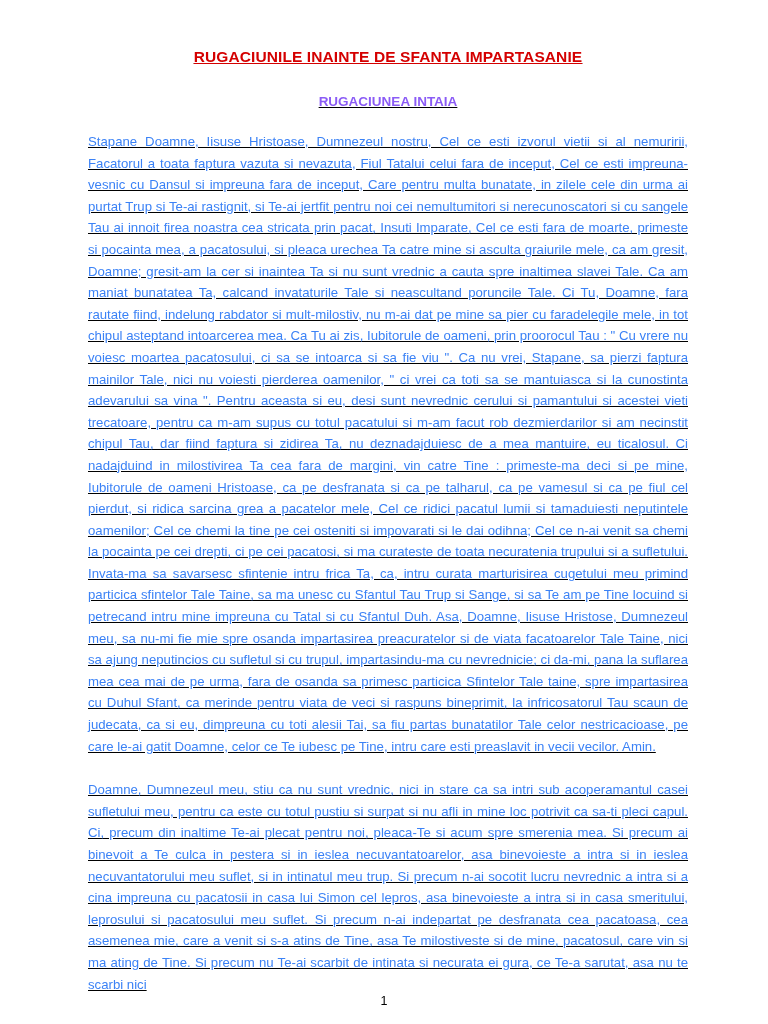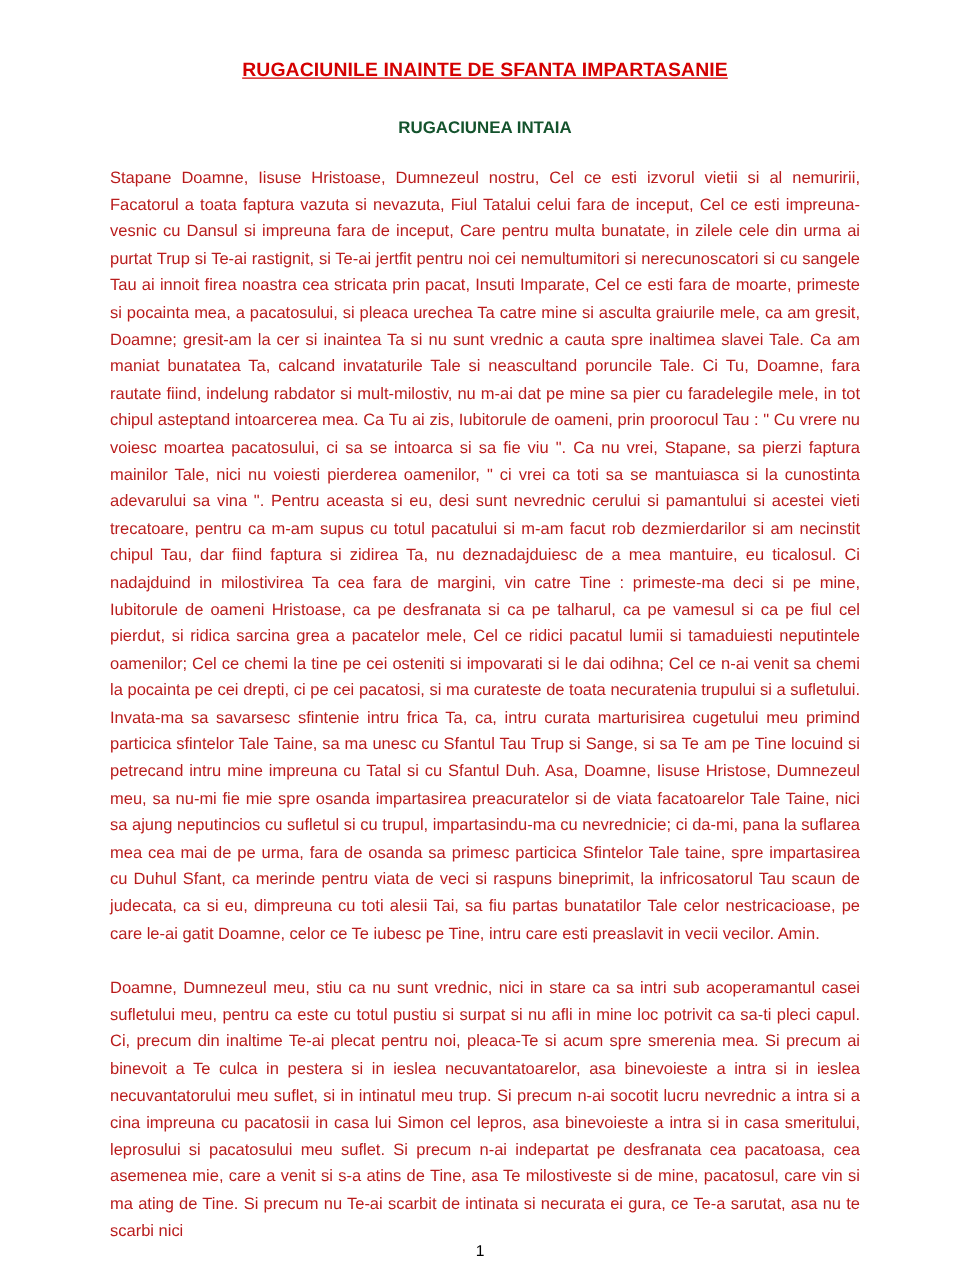--- a/index.html
+++ b/index.html
@@ -14,47 +14,48 @@
     color: #000000;
     overflow: hidden;
     position: relative;
   }
   .page {
     width: 768px;
     height: 1024px;
     box-sizing: border-box;
     padding: 40px 80px 0 88px;
     position: relative;
+    text-decoration: underline;
   }
   .doc-title {
     color: #d40000;
     font-weight: bold;
     font-size: 15.5px;
     text-align: center;
     text-decoration: underline;
     margin: 8px 0 0 0;
     letter-spacing: 0.1px;
   }
   .section-heading {
-    color: #14532d;
+    color: #8b5cf6;
     font-weight: bold;
     font-size: 13.5px;
     text-align: center;
     margin: 28px 0 0 0;
   }
   .section-heading.second {
     margin-top: 30px;
   }
   .body-text {
     font-size: 13.2px;
     line-height: 21.6px;
     text-align: justify;
     text-justify: inter-word;
     margin: 22px 0 0 0;
-    color: #b91c1c;
+    color: #3b82f6;
   }
   .page-number {
     position: absolute;
     bottom: 16px;
     left: 0;
     width: 768px;
     text-align: center;
     font-size: 12.5px;
     color: #000000;
   }

